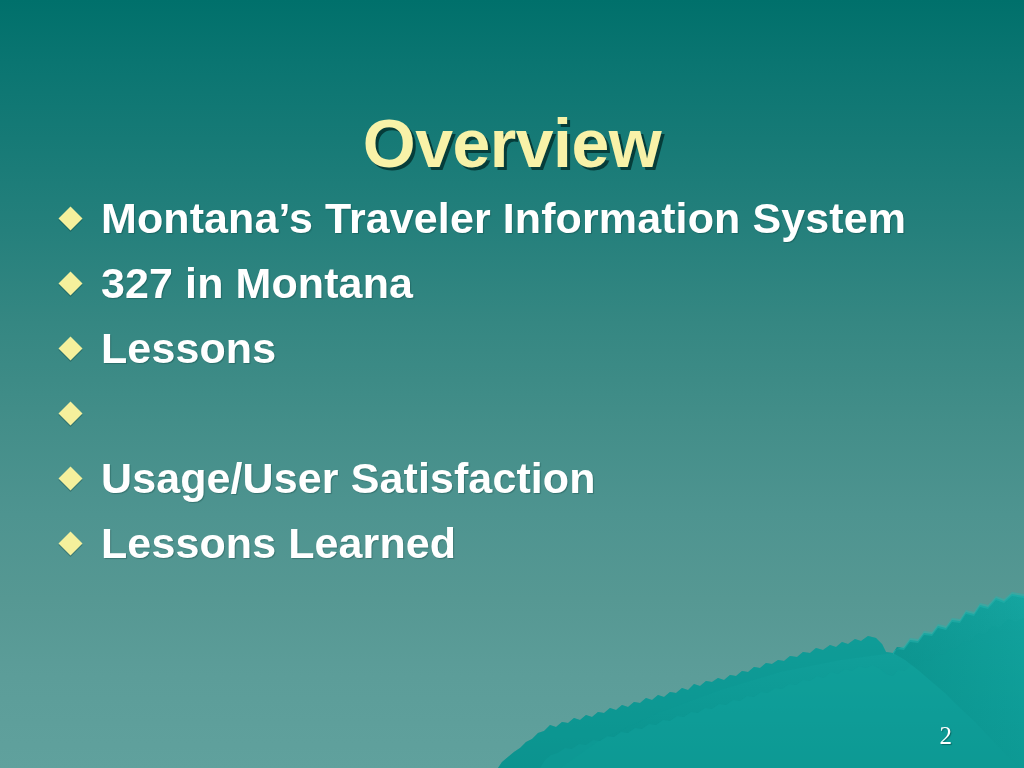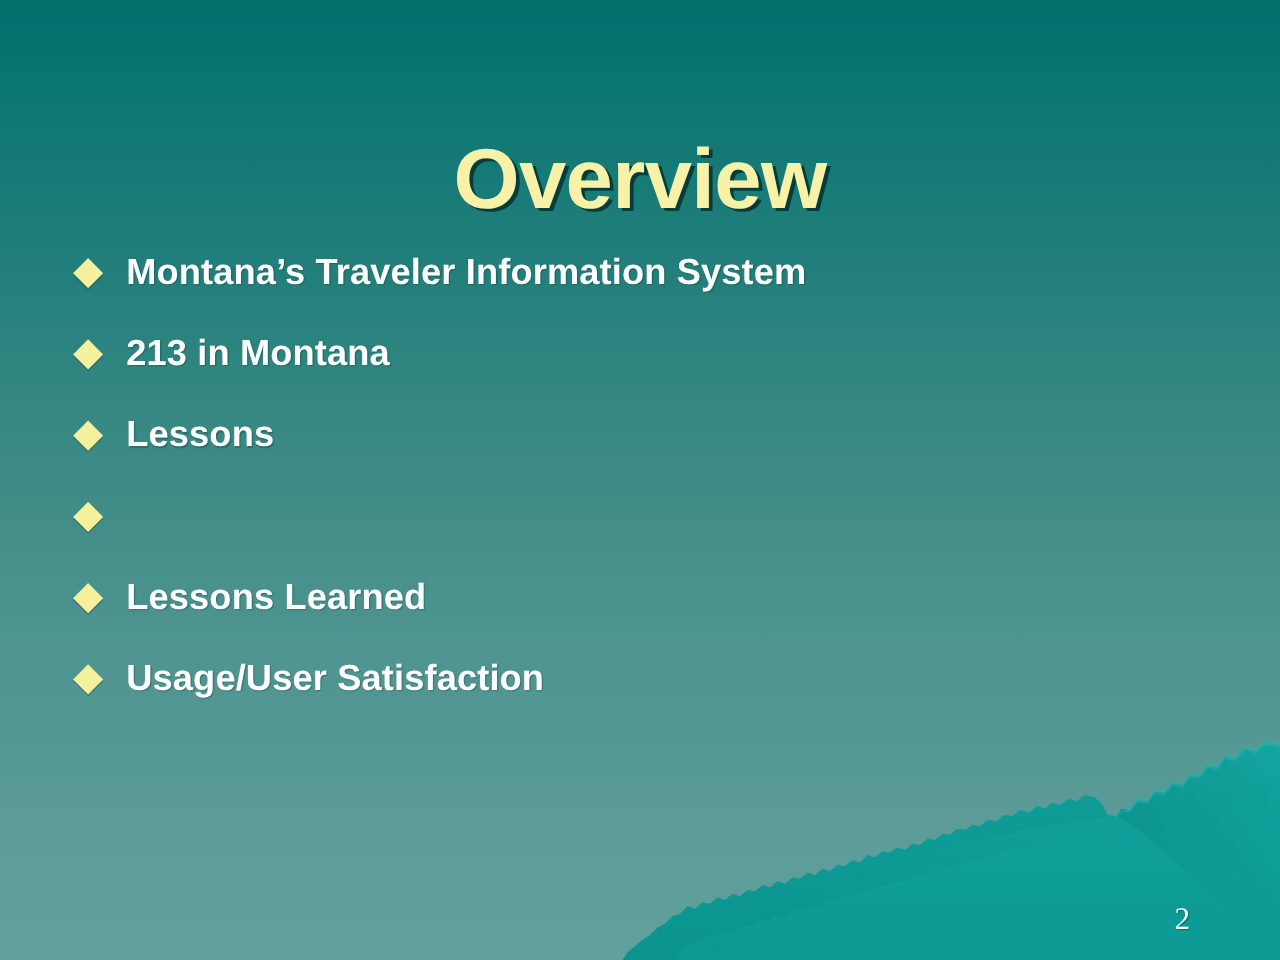--- a/index.html
+++ b/index.html
@@ -71,21 +71,21 @@
   .bullet-diamond {
     flex: 0 0 auto;
     width: 17px;
     height: 17px;
     background: #f5f09c;
     transform: rotate(45deg);
     margin-right: 22px;
     box-shadow: 1px 1px 0 rgba(0, 45, 43, 0.28);
   }
   .bullet-text {
-    font-size: 29px;
+    font-size: 43px;
     font-weight: bold;
     color: #ffffff;
     white-space: nowrap;
     letter-spacing: 0.1px;
     text-shadow: 1px 1px 1px rgba(0, 45, 43, 0.30);
   }
 
   
   #page-number {
     position: absolute;
@@ -185,34 +185,34 @@
 
   <h1 id="slide-title">Overview</h1>
 
   <ul id="bullet-list">
     <li class="bullet-row">
       <span class="bullet-diamond"></span>
       <span class="bullet-text">Montana’s Traveler Information System</span>
     </li>
     <li class="bullet-row">
       <span class="bullet-diamond"></span>
-      <span class="bullet-text">213 in Montana</span>
+      <span class="bullet-text">327 in Montana</span>
     </li>
     <li class="bullet-row">
       <span class="bullet-diamond"></span>
       <span class="bullet-text">Lessons</span>
     </li>
     <li class="bullet-row">
       <span class="bullet-diamond"></span>
     </li>
     <li class="bullet-row">
       <span class="bullet-diamond"></span>
+      <span class="bullet-text">Usage/User Satisfaction</span>
+    </li>
+    <li class="bullet-row">
+      <span class="bullet-diamond"></span>
       <span class="bullet-text">Lessons Learned</span>
     </li>
-    <li class="bullet-row">
-      <span class="bullet-diamond"></span>
-      <span class="bullet-text">Usage/User Satisfaction</span>
-    </li>
   </ul>
 
   <div id="page-number">2</div>
 
 </div>
 
 </body></html>

